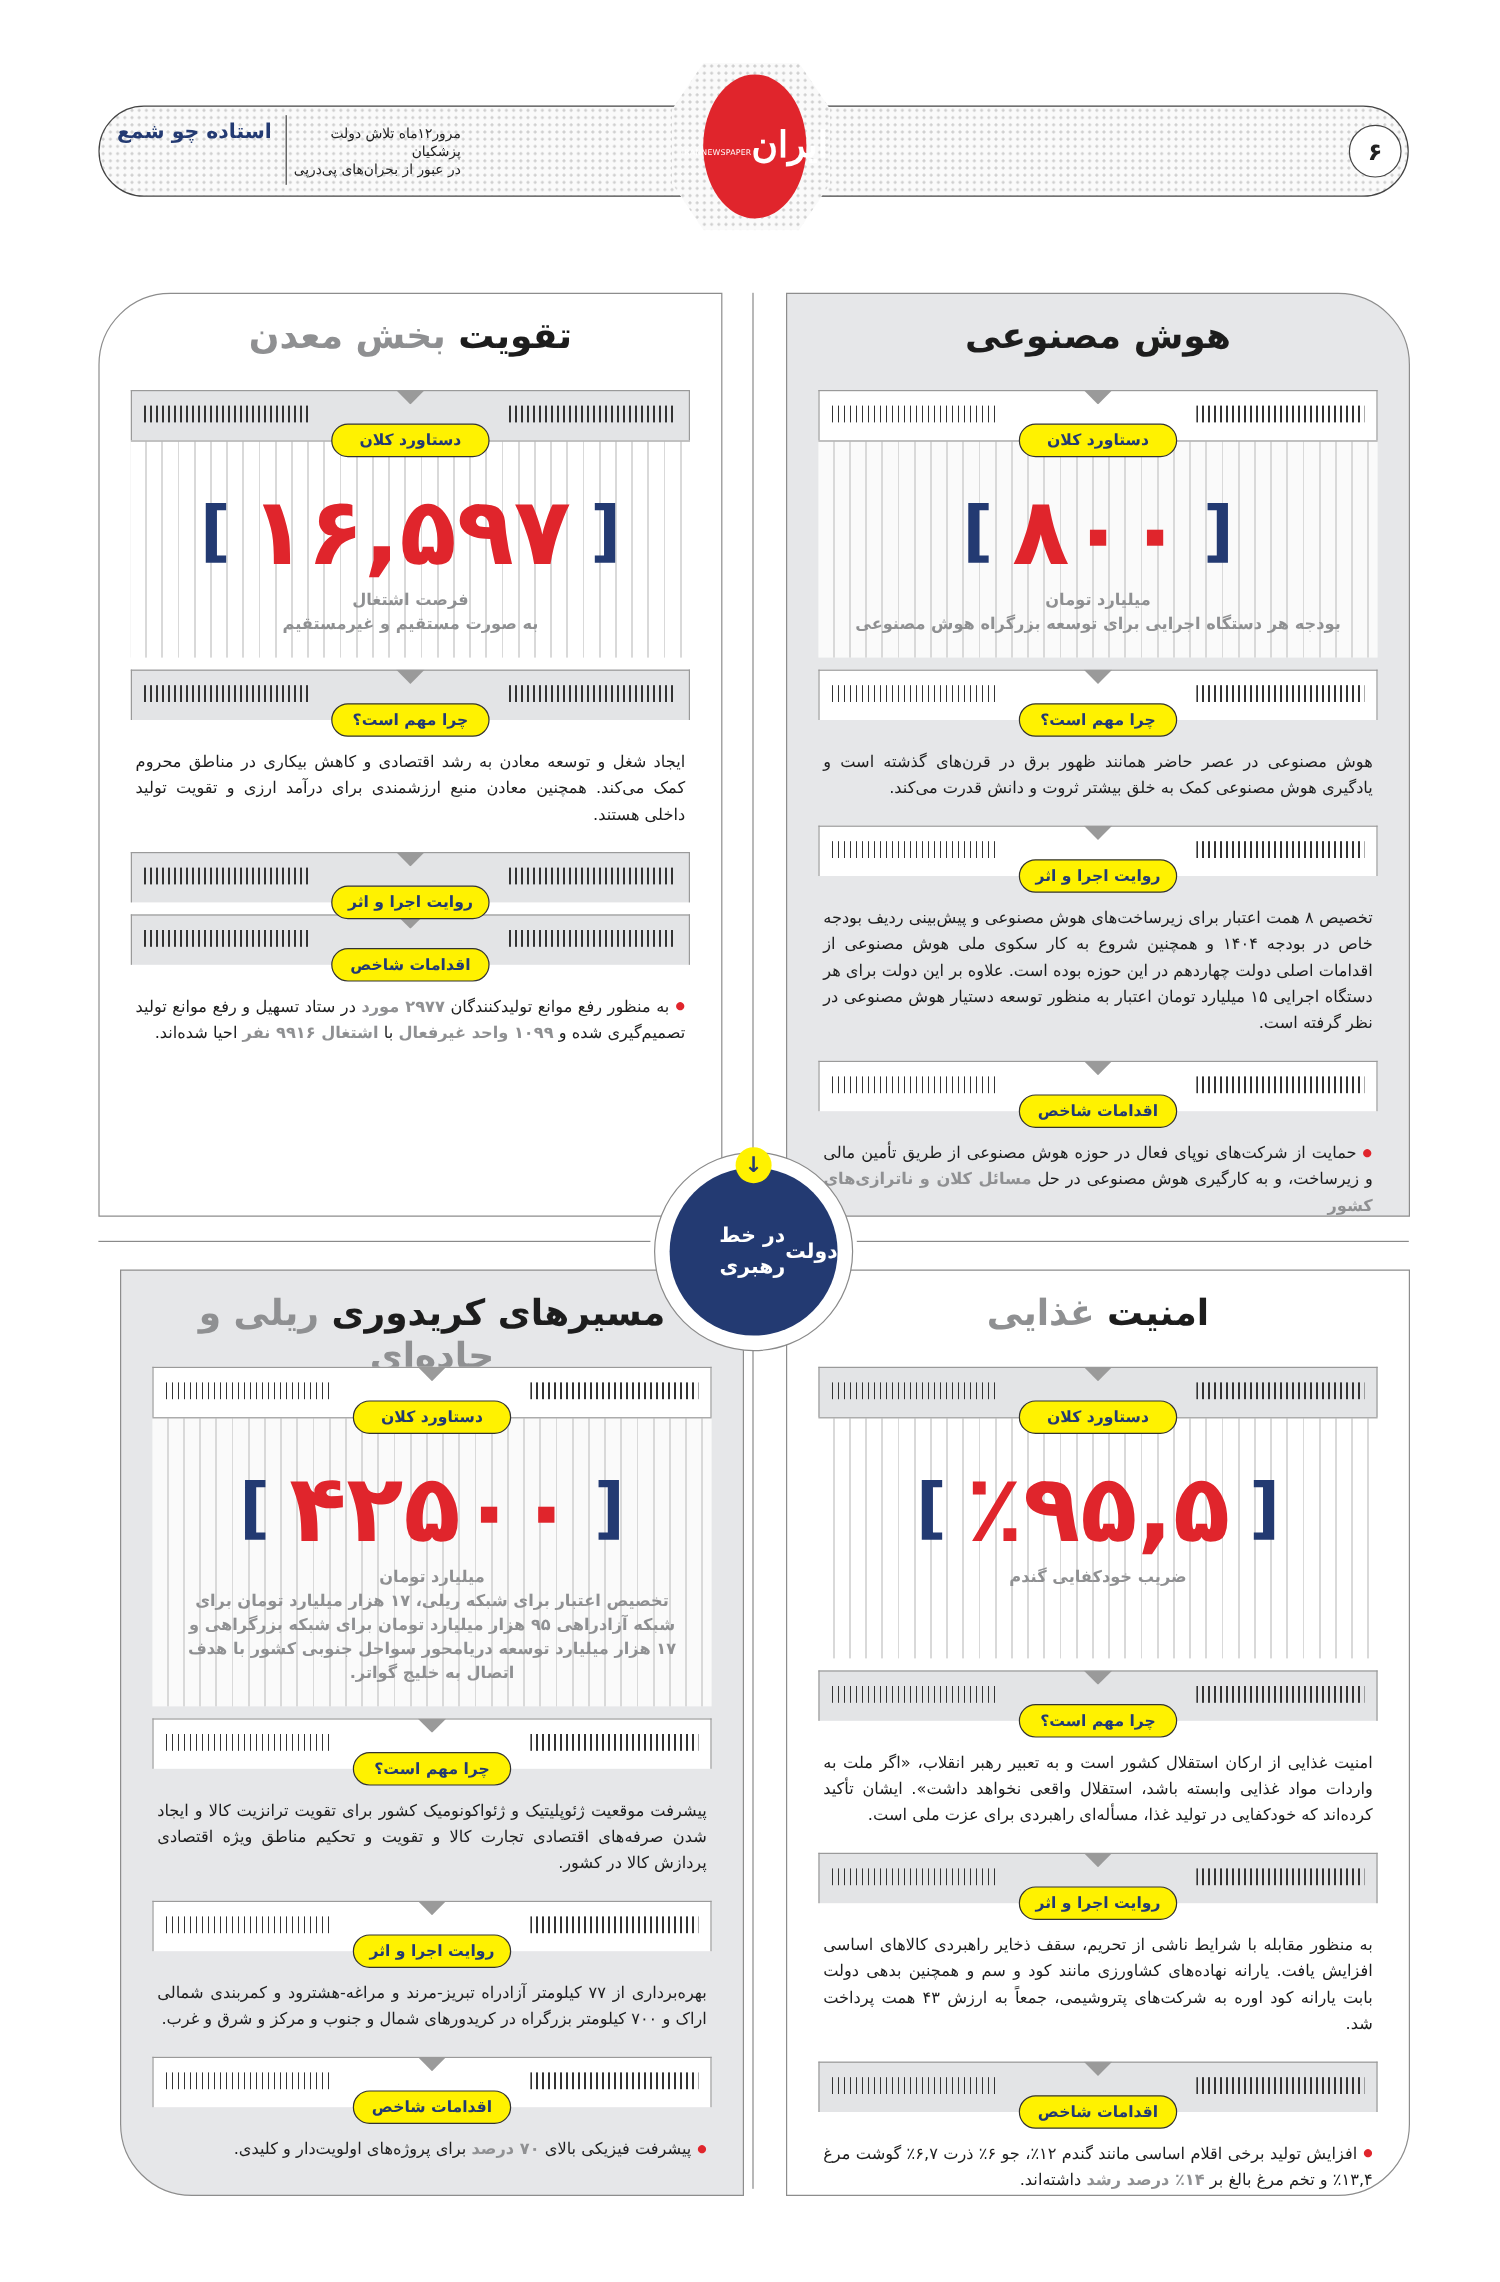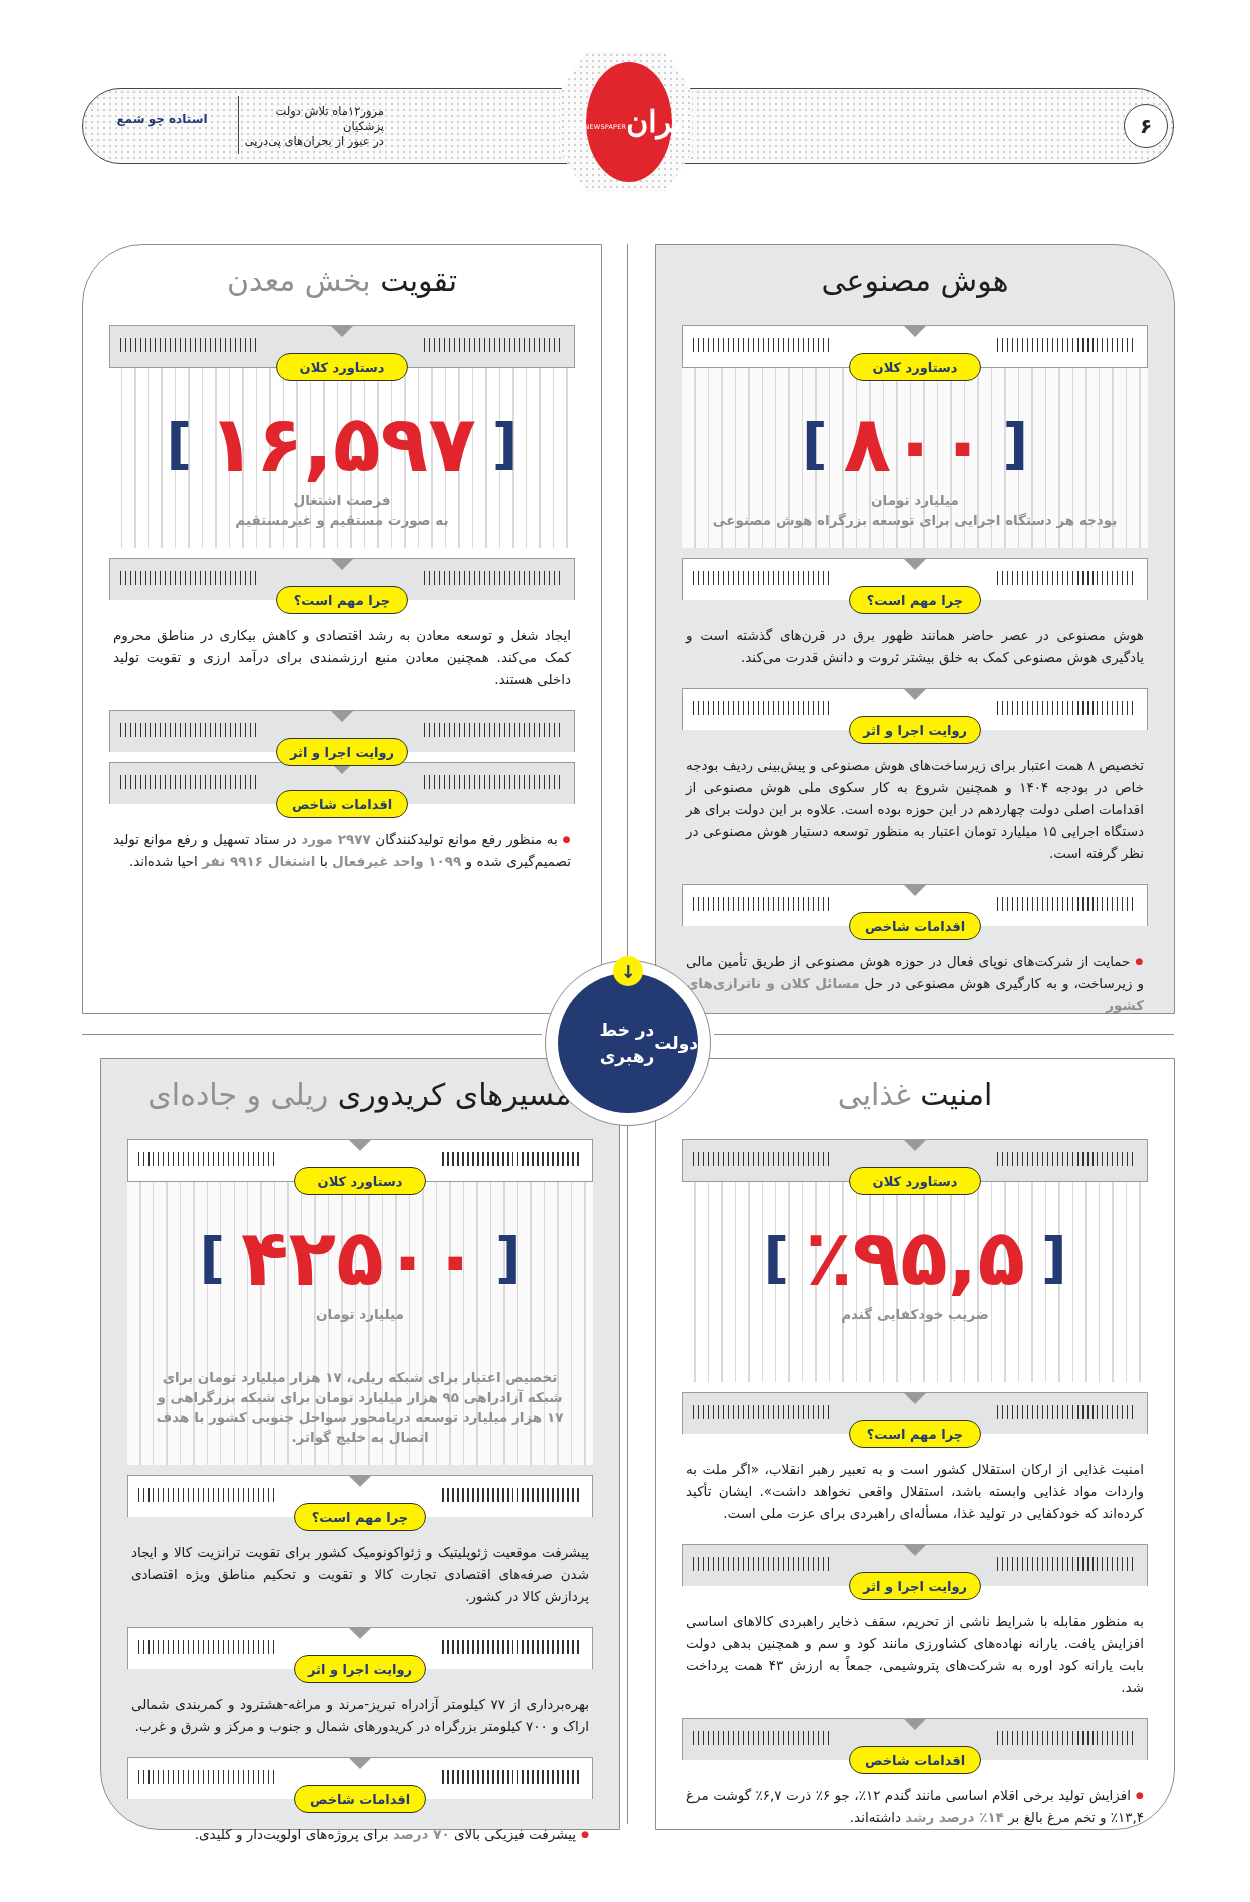--- a/index.html
+++ b/index.html
@@ -33,37 +33,37 @@
     display: flex; flex-direction: row; align-items: center; justify-content: center; color: #fff;
   }
   .logo-word { font-family: "DejaVu Serif", serif; font-size: 30px; font-weight: bold; line-height: 1; }
   .logo-sub { font-size: 6.5px; letter-spacing: 0.2px; margin-top: 10px; direction: ltr; }
   .header-subtitle {
     position: absolute; right: 866px; top: 104px; width: 150px;
     font-size: 11.5px; line-height: 15px; color: #222; text-align: right;
   }
   .header-sep { position: absolute; left: 238px; top: 96px; width: 1px; height: 58px; background: #444; }
   .header-section {
-    position: absolute; left: 92px; top: 112px; width: 140px;
-    font-size: 12px; font-weight: bold; color: #233a72; text-align: center;
+    position: absolute; left: 92px; top: 100px; width: 140px;
+    font-size: 17px; font-weight: bold; color: #233a72; text-align: center;
   }
 
   
   .v-divider { position: absolute; left: 627px; top: 244px; width: 1px; height: 1580px; background: #8a8a8a; }
   .h-divider { position: absolute; top: 1034px; height: 1px; background: #8a8a8a; }
 
   
   .card {
     position: absolute; width: 520px; border: 1.5px solid #8d8d8d;
     padding: 0 28px;
   }
   .card.gray { background: #e6e7e9; }
   .card.white { background: #ffffff; }
   .card-title {
-    text-align: center; font-size: 30px; font-weight: normal; line-height: 1.2;
+    text-align: center; font-size: 30px; font-weight: bold; line-height: 1.2;
     height: 80px; padding-top: 18px;
   }
   .card-title .t-dark { color: #1d1d1d; }
   .card-title .t-gray { color: #8f9092; }
 
   .band {
     position: relative; height: 42px; margin: 0 -2px;
     border: 1.5px solid #9a9a9a; border-bottom: none;
   }
   .card.gray .band { background: #ffffff; }
@@ -292,21 +292,21 @@
     <div class="ticks right"></div>
     <div class="pill">دستاورد کلان</div>
   </div>
   <div class="stat-area">
     <div class="big-number">
       <span class="bracket">[</span>
       <span class="number">۴۲۵۰۰</span>
       <span class="bracket">]</span>
     </div>
     <div class="stat-caption">میلیارد تومان</div>
-    <div class="stat-caption" style="padding:0 14px;margin-top:43px;">تخصیص اعتبار برای شبکه ریلی، ۱۷ هزار میلیارد تومان برای شبکه آزادراهی ۹۵ هزار میلیارد تومان برای شبکه بزرگراهی و ۱۷ هزار میلیارد توسعه دریامحور سواحل جنوبی کشور با هدف اتصال به خلیج گواتر.</div>
+    <div class="stat-caption" style="padding:0 14px;">تخصیص اعتبار برای شبکه ریلی، ۱۷ هزار میلیارد تومان برای شبکه آزادراهی ۹۵ هزار میلیارد تومان برای شبکه بزرگراهی و ۱۷ هزار میلیارد توسعه دریامحور سواحل جنوبی کشور با هدف اتصال به خلیج گواتر.</div>
   </div>
   <div class="section">
     <div class="band">
       <div class="ticks left"></div>
       <div class="ticks right"></div>
       <div class="pill">چرا مهم است؟</div>
     </div>
     <div class="section-body">پیشرفت موقعیت ژئوپلیتیک و ژئواکونومیک کشور برای تقویت ترانزیت کالا و ایجاد شدن صرفه‌های اقتصادی تجارت کالا و تقویت و تحکیم مناطق ویژه اقتصادی پردازش کالا در کشور.</div>
   </div>
   <div class="section">

